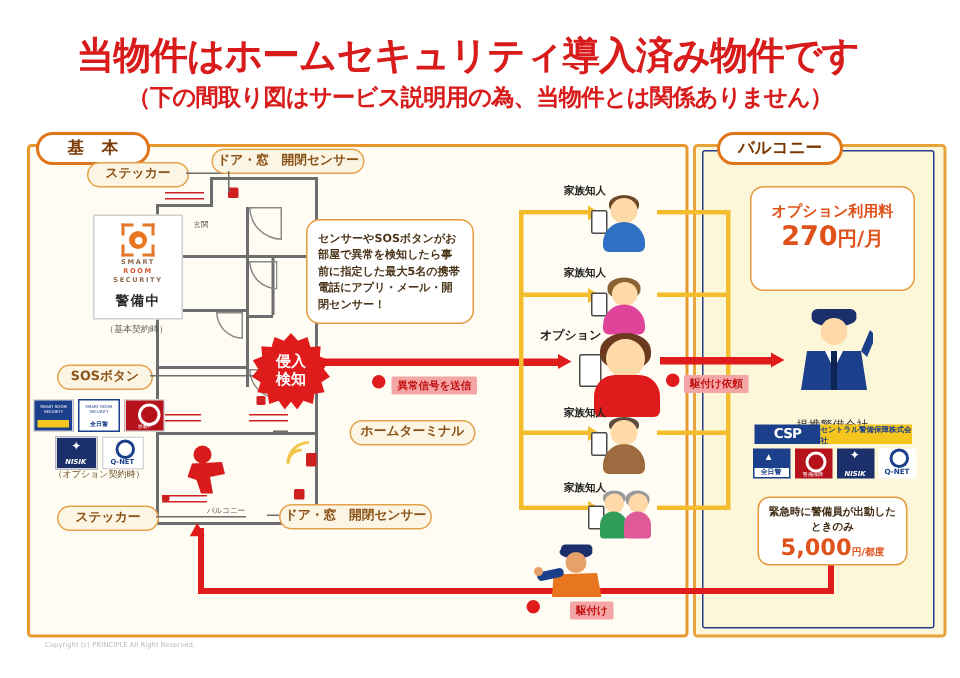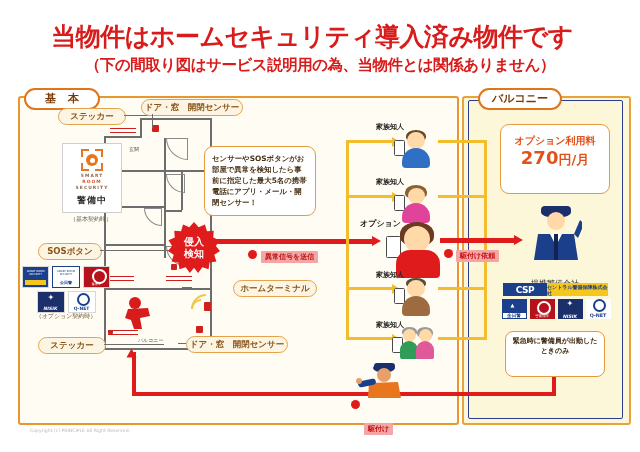--- a/index.html
+++ b/index.html
@@ -392,28 +392,31 @@
     <div style="position:absolute;left:0;right:0;bottom:0;color:#fff;font-size:4.6px;text-align:center;font-weight:bold;font-style:italic;">NISIK</div>
   </div>
   <div style="width:25px;height:20px;background:#fff;position:relative;">
     <div style="position:absolute;left:7px;top:0;width:9px;height:9px;border-radius:50%;border:2.5px solid #1b3f8b;"></div>
     <div style="position:absolute;left:0;right:0;bottom:1px;color:#1b3f8b;font-size:4.8px;text-align:center;font-weight:bold;">Q-NET</div>
   </div>
 </div>
 
 <div class="abs" id="emg-box">
   <div id="emg-text">緊急時に警備員が出動したときのみ</div>
+  <div id="emg-amount">
+    <span>5,000</span><span class="unit">円/都度</span>
+  </div>
 </div>
 
 <div class="abs red-line" style="left:552px;top:377px;width:4px;height:18px;"></div>
 <div class="abs red-line" style="left:132px;top:392px;width:424px;height:4px;"></div>
 <div class="abs red-line" style="left:132px;top:352px;width:4px;height:44px;"></div>
 <div class="abs arrow-r red" style="left:127px;top:348px;transform:rotate(-90deg);"></div>
 <div class="abs flow-dot" style="left:351px;top:400px;"></div>
-<div class="abs flow-label" style="left:364px;top:401px;margin-top:22px;">駆付け</div>
+<div class="abs flow-label" style="left:380px;top:401px;">駆付け</div>
 
 <svg class="abs" id="guard-bottom">
   <ellipse cx="28" cy="8" rx="11" ry="4.5" fill="#1b2f6b"></ellipse>
   <rect x="18" y="3" width="21" height="6" rx="3" fill="#1b2f6b"></rect>
   <circle cx="28" cy="15" r="7" fill="#e8a06a"></circle>
   <path d="M13 23 L42 22 L45 38 L12 38 Z" fill="#e8761f"></path>
   <rect x="2" y="20" width="18" height="6" rx="3" fill="#1b3f8b" transform="rotate(-12 11 23)"></rect>
   <circle cx="3" cy="21" r="3" fill="#e8a06a"></circle>
 </svg>
 

